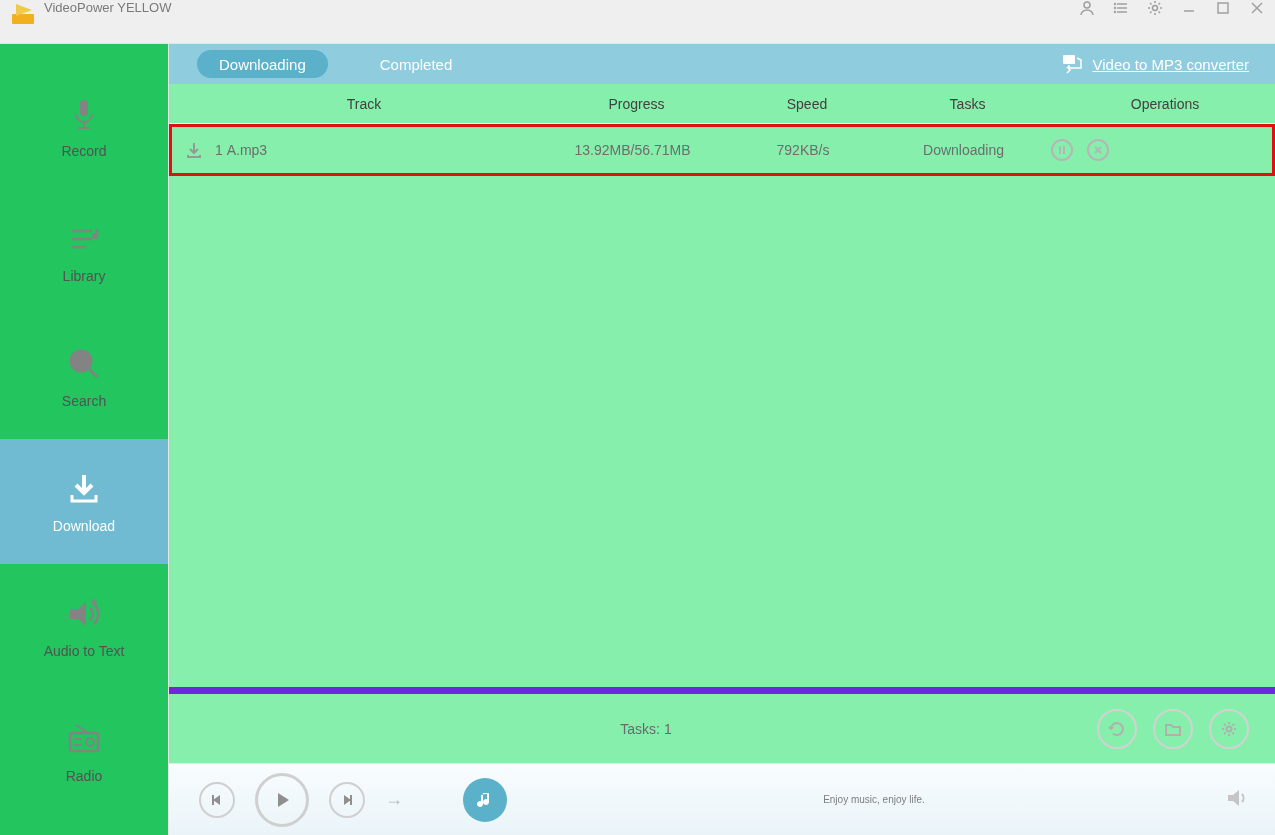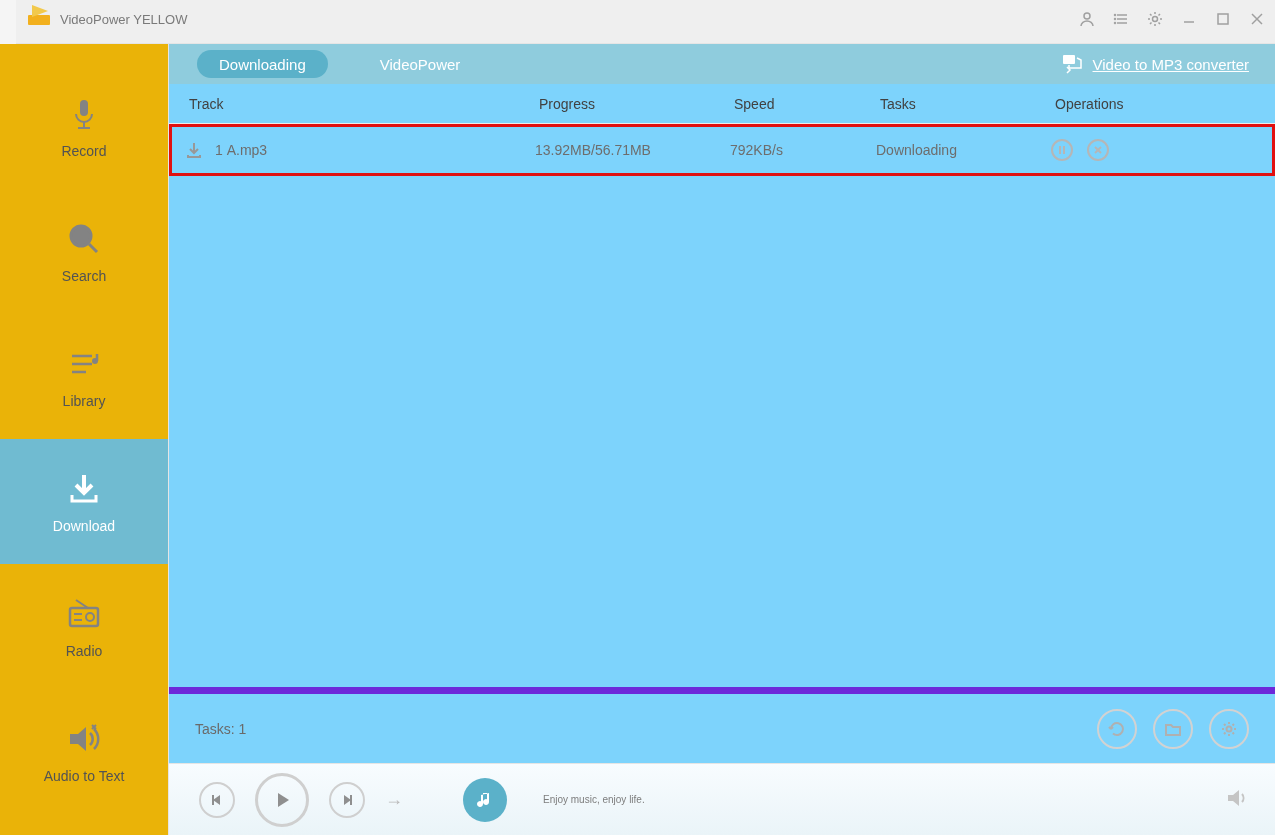--- a/index.html
+++ b/index.html
@@ -1,30 +1,30 @@
 <!DOCTYPE html>
 <html><head>
 <meta charset="utf-8">
 <style>
 * { margin: 0; padding: 0; box-sizing: border-box; font-family: "Segoe UI", Arial, sans-serif; }
 body { width: 1275px; height: 835px; background: #f5f5f5; overflow: hidden; position: relative; }
 
 
-.titlebar { height: 44px; background: #efefef; display: flex; align-items: flex-end; padding: 16px 10px; border-bottom: 1px solid #e5e5e5; margin-left: 16px; }
+.titlebar { height: 44px; background: #efefef; display: flex; align-items: flex-start; padding: 0 10px; border-bottom: 1px solid #e5e5e5; }
 .titlebar .logo { width: 26px; height: 26px; display: flex; align-items: center; justify-content: center; margin-right: 8px; }
 .titlebar .logo svg { width: 26px; height: 26px; }
 .titlebar .title { color: #7a7a7a; font-size: 13px; flex: 1; }
 .titlebar .sys { display: flex; gap: 18px; align-items: center; color: #a0a0a0; }
 .titlebar .sys .btn { width: 16px; height: 16px; cursor: pointer; display: flex; align-items: center; justify-content: center; }
 .titlebar .sys svg { width: 16px; height: 16px; stroke: #a0a0a0; fill: none; stroke-width: 1.5; }
 
 
 .wrap { display: flex; height: calc(100% - 44px); }
-.sidebar { width: 169px; background: #eab308; border-right: 1px solid #e5e5e5; display: flex; flex-direction: column; padding-top: 20px; }
-.main { flex: 1; display: flex; flex-direction: column; background: #7dd3fc; }
+.sidebar { width: 169px; background: #22c55e; border-right: 1px solid #e5e5e5; display: flex; flex-direction: column; padding-top: 20px; }
+.main { flex: 1; display: flex; flex-direction: column; background: #86efac; text-align: center; }
 
 
 .nav-item { height: 125px; display: flex; flex-direction: column; align-items: center; justify-content: center; color: #535353; cursor: pointer; }
 .nav-item.active { background: #70bbd1; color: #fff; }
 .nav-item .ic { width: 38px; height: 38px; display: flex; align-items: center; justify-content: center; margin-bottom: 10px; }
 .nav-item .ic svg { width: 36px; height: 36px; }
 .nav-item:not(.active) .ic svg { fill: #838383; stroke: #838383; }
 .nav-item.active .ic svg { fill: #fff; stroke: #fff; }
 .nav-item .label { font-size: 14px; }
 
@@ -142,76 +142,76 @@
             <rect x="14" y="4" width="8" height="16" rx="4" stroke-width="0"></rect>
             <path d="M10 18a8 8 0 0 0 16 0" fill="none" stroke-width="2"></path>
             <line x1="18" y1="26" x2="18" y2="32" stroke-width="2"></line>
             <line x1="12" y1="32" x2="24" y2="32" stroke-width="2"></line>
           </svg>
         </div>
       <div class="label">Record</div>
     </div>
     <div class="nav-item">
       <div class="ic">
-          <svg viewBox="0 0 36 36" fill="none" stroke-width="3">
-            <circle cx="15" cy="15" r="10"></circle>
-            <line x1="23" y1="23" x2="31" y2="31"></line>
-          </svg>
-        </div>
-      <div class="label">Search</div>
-    </div>
-    <div class="nav-item">
-      <div class="ic">
           <svg viewBox="0 0 36 36" stroke-width="2.5" fill="none">
             <line x1="6" y1="10" x2="26" y2="10"></line>
             <line x1="6" y1="18" x2="26" y2="18"></line>
             <line x1="6" y1="26" x2="20" y2="26"></line>
             <circle cx="29" cy="15" r="3" stroke-width="0" fill="#838383"></circle>
             <line x1="31" y1="8" x2="31" y2="15"></line>
           </svg>
         </div>
       <div class="label">Library</div>
     </div>
+    <div class="nav-item">
+      <div class="ic">
+          <svg viewBox="0 0 36 36" fill="none" stroke-width="3">
+            <circle cx="15" cy="15" r="10"></circle>
+            <line x1="23" y1="23" x2="31" y2="31"></line>
+          </svg>
+        </div>
+      <div class="label">Search</div>
+    </div>
     <div class="nav-item active">
       <div class="ic">
           <svg viewBox="0 0 36 36">
             <path d="M18 4v16M10 14l8 8 8-8" fill="none" stroke-width="4" stroke="#fff"></path>
             <path d="M6 24v6h24v-6" fill="none" stroke-width="3" stroke="#fff"></path>
           </svg>
         </div>
       <div class="label">Download</div>
+    </div>
+    <div class="nav-item">
+      <div class="ic">
+          <svg viewBox="0 0 36 36">
+            <polygon points="4,13 12,13 20,6 20,30 12,23 4,23" stroke-width="0"></polygon>
+            <path d="M24 12a8 8 0 0 1 0 12M28 8a14 14 0 0 1 0 20" fill="none" stroke-width="2.5"></path>
+            <path d="M26 4l4 4M30 4l-4 4" stroke-width="2"></path>
+          </svg>
+        </div>
+      <div class="label">Audio to Text</div>
     </div>
     <div class="nav-item">
       <div class="ic">
           <svg viewBox="0 0 36 36">
             <rect x="4" y="12" width="28" height="18" rx="2" fill="none" stroke-width="2.5"></rect>
             <circle cx="24" cy="21" r="4" fill="none" stroke-width="2"></circle>
             <line x1="8" y1="18" x2="16" y2="18" stroke-width="2"></line>
             <line x1="8" y1="24" x2="16" y2="24" stroke-width="2"></line>
             <line x1="10" y1="4" x2="22" y2="12" stroke-width="2"></line>
           </svg>
         </div>
       <div class="label">Radio</div>
     </div>
-    <div class="nav-item">
-      <div class="ic">
-          <svg viewBox="0 0 36 36">
-            <polygon points="4,13 12,13 20,6 20,30 12,23 4,23" stroke-width="0"></polygon>
-            <path d="M24 12a8 8 0 0 1 0 12M28 8a14 14 0 0 1 0 20" fill="none" stroke-width="2.5"></path>
-            <path d="M26 4l4 4M30 4l-4 4" stroke-width="2"></path>
-          </svg>
-        </div>
-      <div class="label">Audio to Text</div>
-    </div>
   </div>
 
   <div class="main">
     <div class="topbar">
       <div class="tab active">Downloading</div>
-      <div class="tab">VideoPower</div>
+      <div class="tab">Completed</div>
       <div class="spacer"></div>
       <div class="converter">
         <span><svg viewBox="0 0 22 22">
               <rect x="2" y="3" width="12" height="9" rx="1"></rect>
               <path d="M16 6l4 2v8H8v-3" fill="none" stroke="#fff" stroke-width="1.5"></path>
               <path d="M6 15l3 3-3 3" fill="none" stroke="#fff" stroke-width="1.5"></path>
             </svg></span>
         <span>Video to MP3 converter</span>
       </div>
     </div>

